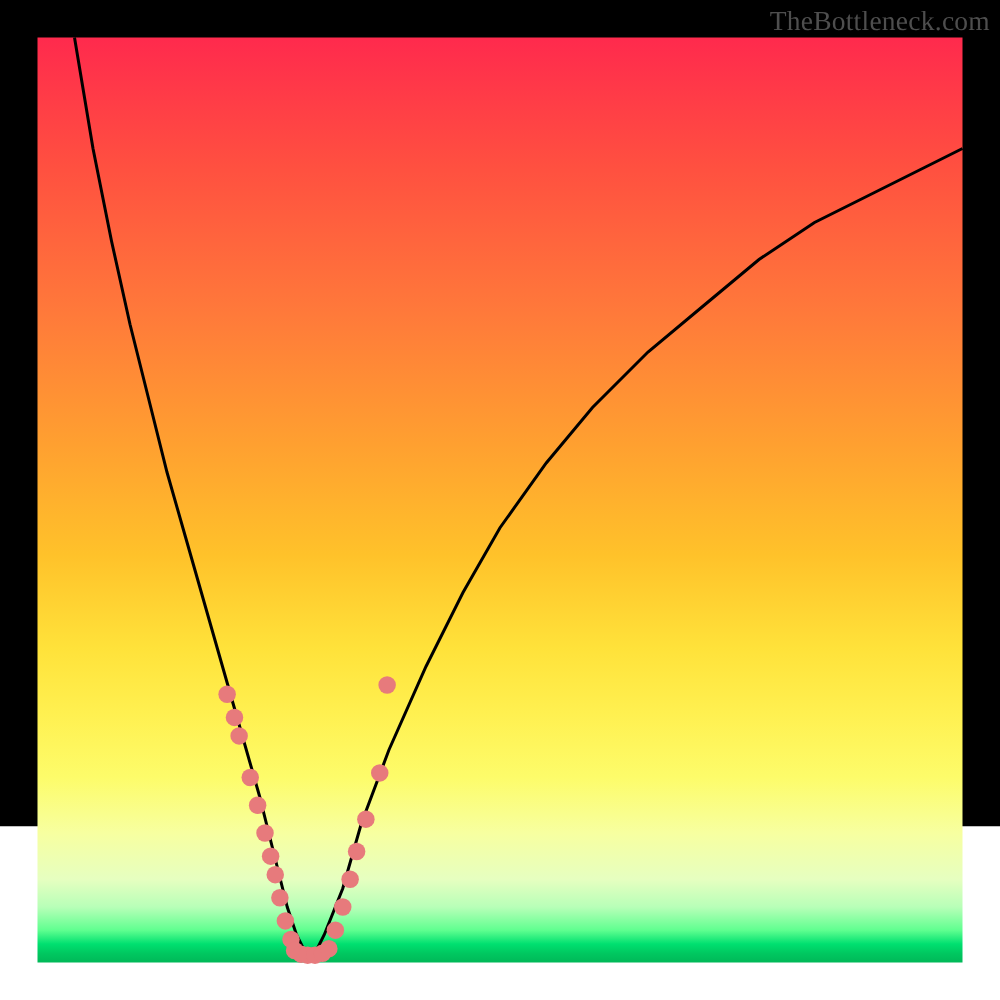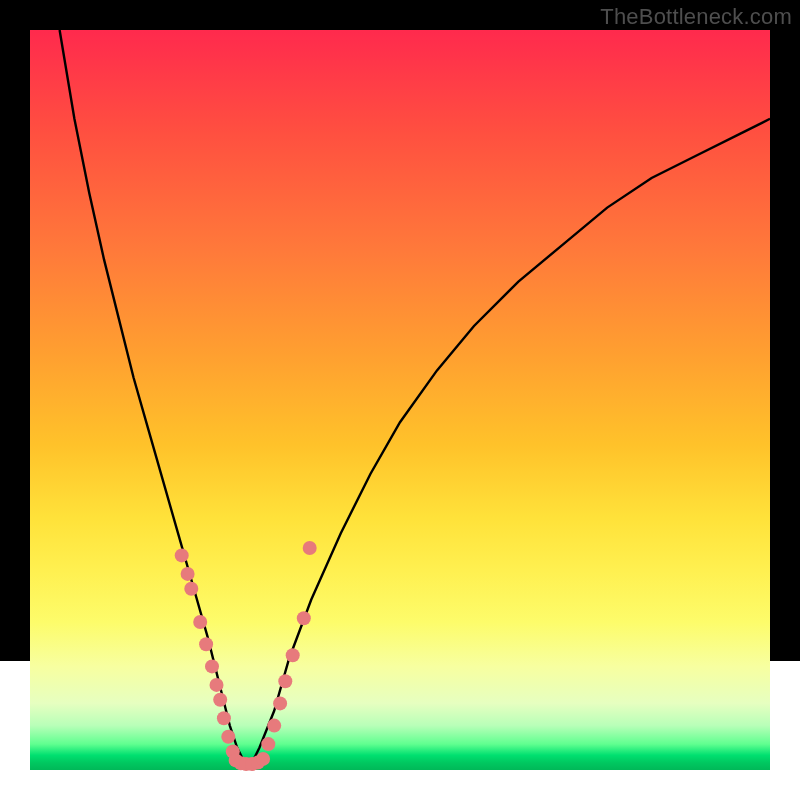--- a/index.html
+++ b/index.html
@@ -8,20 +8,21 @@
     width: 800px;
     height: 800px;
     overflow: hidden;
     font-family: Arial, Helvetica, sans-serif;
   }
   .frame {
     position: relative;
     width: 800px;
     height: 661px;
     background: #000;
+    font-family: Liberation Serif, serif;
   }
   .watermark {
     position: absolute;
     top: 4px;
     right: 8px;
     font-size: 22px;
     font-weight: 500;
     color: #4e4e4e;
     letter-spacing: 0.2px;
     z-index: 10;

